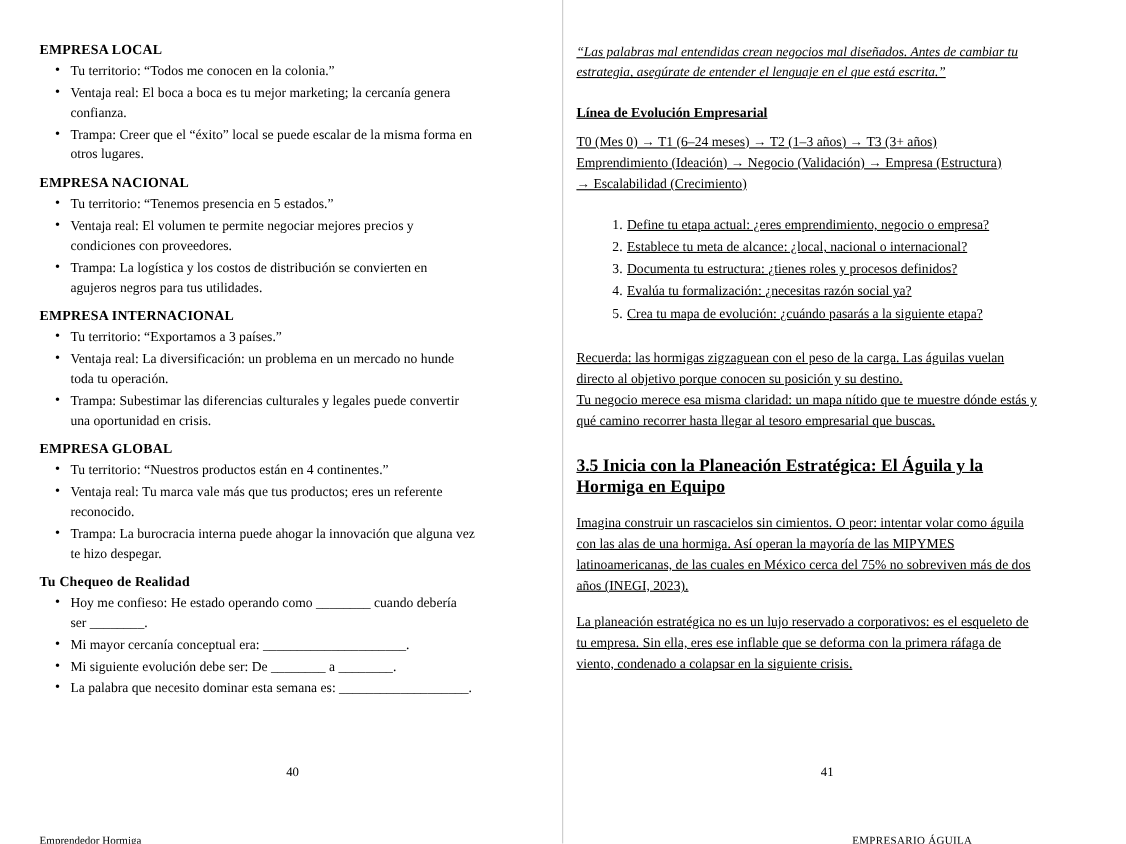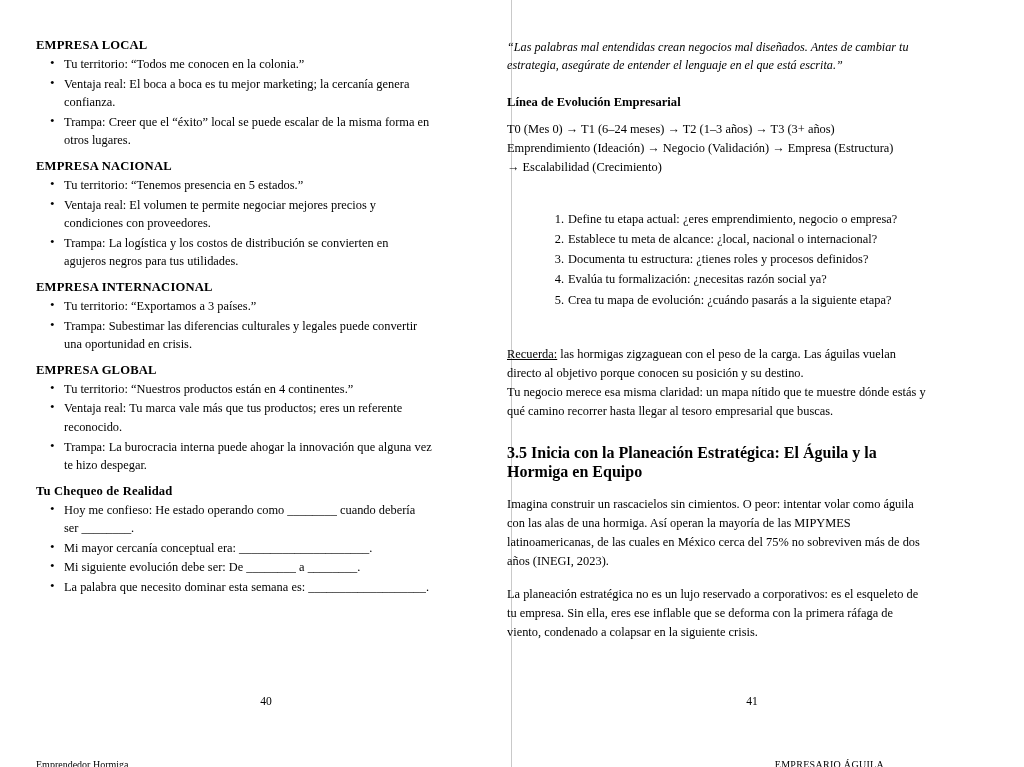--- a/index.html
+++ b/index.html
@@ -28,21 +28,21 @@
     position: relative;
     width: 512px;
     height: 767px;
     padding: 0;
   }
   .page-inner {
     position: absolute;
     top: 38px;
   }
   .page-left .page-inner { left: 36px; width: 412px; }
-  .page-right .page-inner { left: 43px; width: 420px; }
+  .page-right .page-inner { left: 60px; width: 420px; text-decoration: underline; }
 
   h3.sec {
     font-size: 12.6px;
     font-weight: bold;
     margin: 0 0 2px 0;
     letter-spacing: 0.2px;
   }
   .section { margin-bottom: 9px; }
   .section.first { margin-bottom: 9px; }
 
@@ -60,21 +60,21 @@
   }
   ul.bul li:before {
     content: "\2022";
     position: absolute;
     left: -14px;
     top: -1px;
     font-size: 13px;
   }
 
   ol.num {
-    margin: 15px;
+    margin: 0;
     padding-left: 46px;
     list-style: none;
     counter-reset: oli;
   }
   ol.num li {
     position: relative;
     font-size: 12.4px;
     line-height: 19.2px;
     counter-increment: oli;
     margin-bottom: 1px;
@@ -161,20 +161,21 @@
           <li>Tu territorio: “Tenemos presencia en 5 estados.”</li>
           <li>Ventaja real: El volumen te permite negociar mejores precios y condiciones con proveedores.</li>
           <li>Trampa: La logística y los costos de distribución se convierten en agujeros negros para tus utilidades.</li>
         </ul>
       </div>
 
       <div class="section">
         <h3 class="sec">EMPRESA INTERNACIONAL</h3>
         <ul class="bul">
           <li>Tu territorio: “Exportamos a 3 países.”</li>
+          <li>Ventaja real: La diversificación: un problema en un mercado no hunde toda tu operación.</li>
           <li>Trampa: Subestimar las diferencias culturales y legales puede convertir una oportunidad en crisis.</li>
         </ul>
       </div>
 
       <div class="section">
         <h3 class="sec">EMPRESA GLOBAL</h3>
         <ul class="bul">
           <li>Tu territorio: “Nuestros productos están en 4 continentes.”</li>
           <li>Ventaja real: Tu marca vale más que tus productos; eres un referente reconocido.</li>
           <li>Trampa: La burocracia interna puede ahogar la innovación que alguna vez te hizo despegar.</li>

